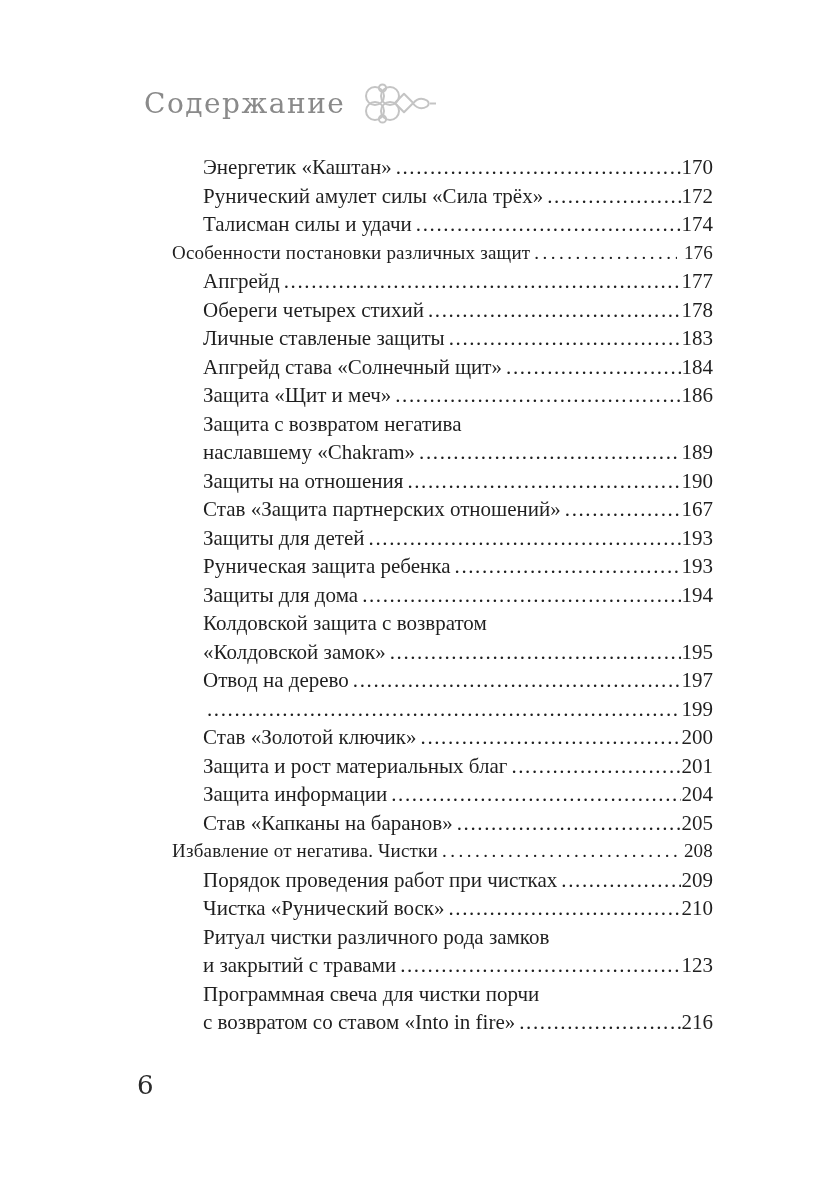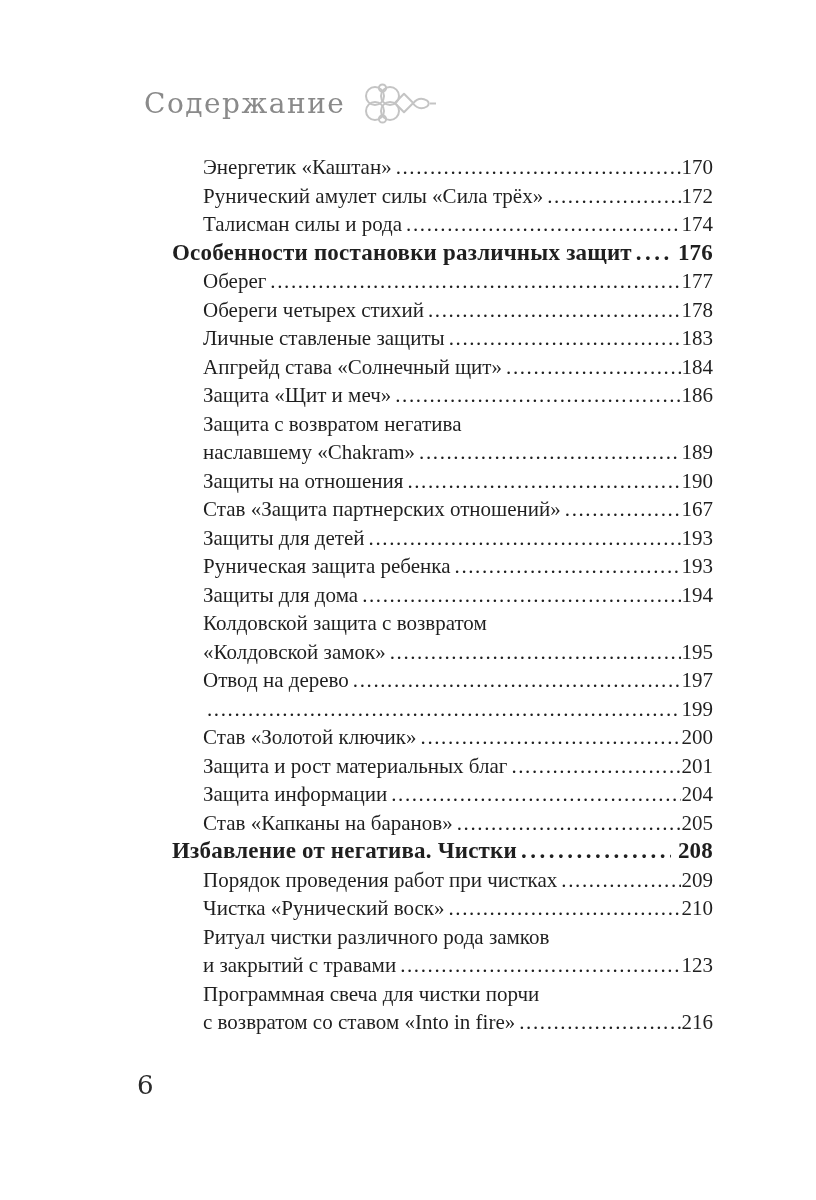--- a/index.html
+++ b/index.html
@@ -42,22 +42,22 @@
   .toc-row {
     display: flex;
     align-items: baseline;
     line-height: 28.5px;
     height: 28.5px;
     font-size: 21px;
     white-space: nowrap;
   }
   .toc-row.sub { padding-left: 31px; }
   .toc-row.bold {
-    font-weight: bold;
-    font-size: 23px;
+    font-weight: normal;
+    font-size: 19px;
     letter-spacing: 0.2px;
   }
   .toc-entry-title { flex: 0 0 auto; }
   .dots {
     flex: 1 1 auto;
     overflow: hidden;
     white-space: nowrap;
     margin: 0 1px 0 4px;
     min-width: 0;
   }
@@ -106,31 +106,31 @@
         <span class="toc-entry-title">Энергетик «Каштан»</span>
         <span class="dots"></span>
         <span class="toc-page">170</span>
       </div>
       <div class="toc-row sub">
         <span class="toc-entry-title">Рунический амулет силы «Сила трёх»</span>
         <span class="dots"></span>
         <span class="toc-page">172</span>
       </div>
       <div class="toc-row sub">
-        <span class="toc-entry-title">Талисман силы и рода</span>
+        <span class="toc-entry-title">Талисман силы и удачи</span>
         <span class="dots"></span>
         <span class="toc-page">174</span>
       </div>
       <div class="toc-row bold">
         <span class="toc-entry-title">Особенности постановки различных защит</span>
         <span class="dots"></span>
         <span class="toc-page">176</span>
       </div>
       <div class="toc-row sub">
-        <span class="toc-entry-title">Оберег</span>
+        <span class="toc-entry-title">Апгрейд</span>
         <span class="dots"></span>
         <span class="toc-page">177</span>
       </div>
       <div class="toc-row sub">
         <span class="toc-entry-title">Обереги четырех стихий</span>
         <span class="dots"></span>
         <span class="toc-page">178</span>
       </div>
       <div class="toc-row sub">
         <span class="toc-entry-title">Личные ставленые защиты</span>

